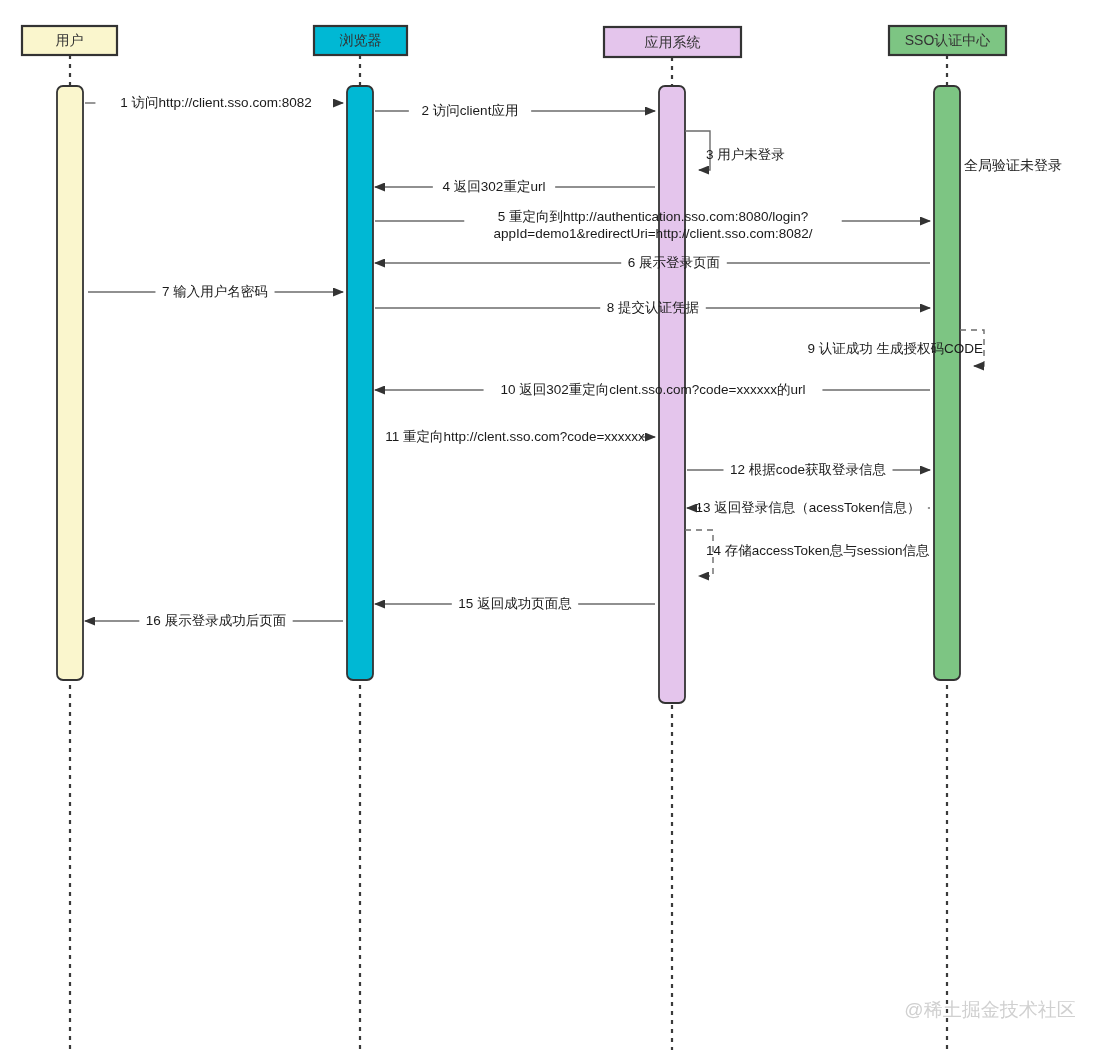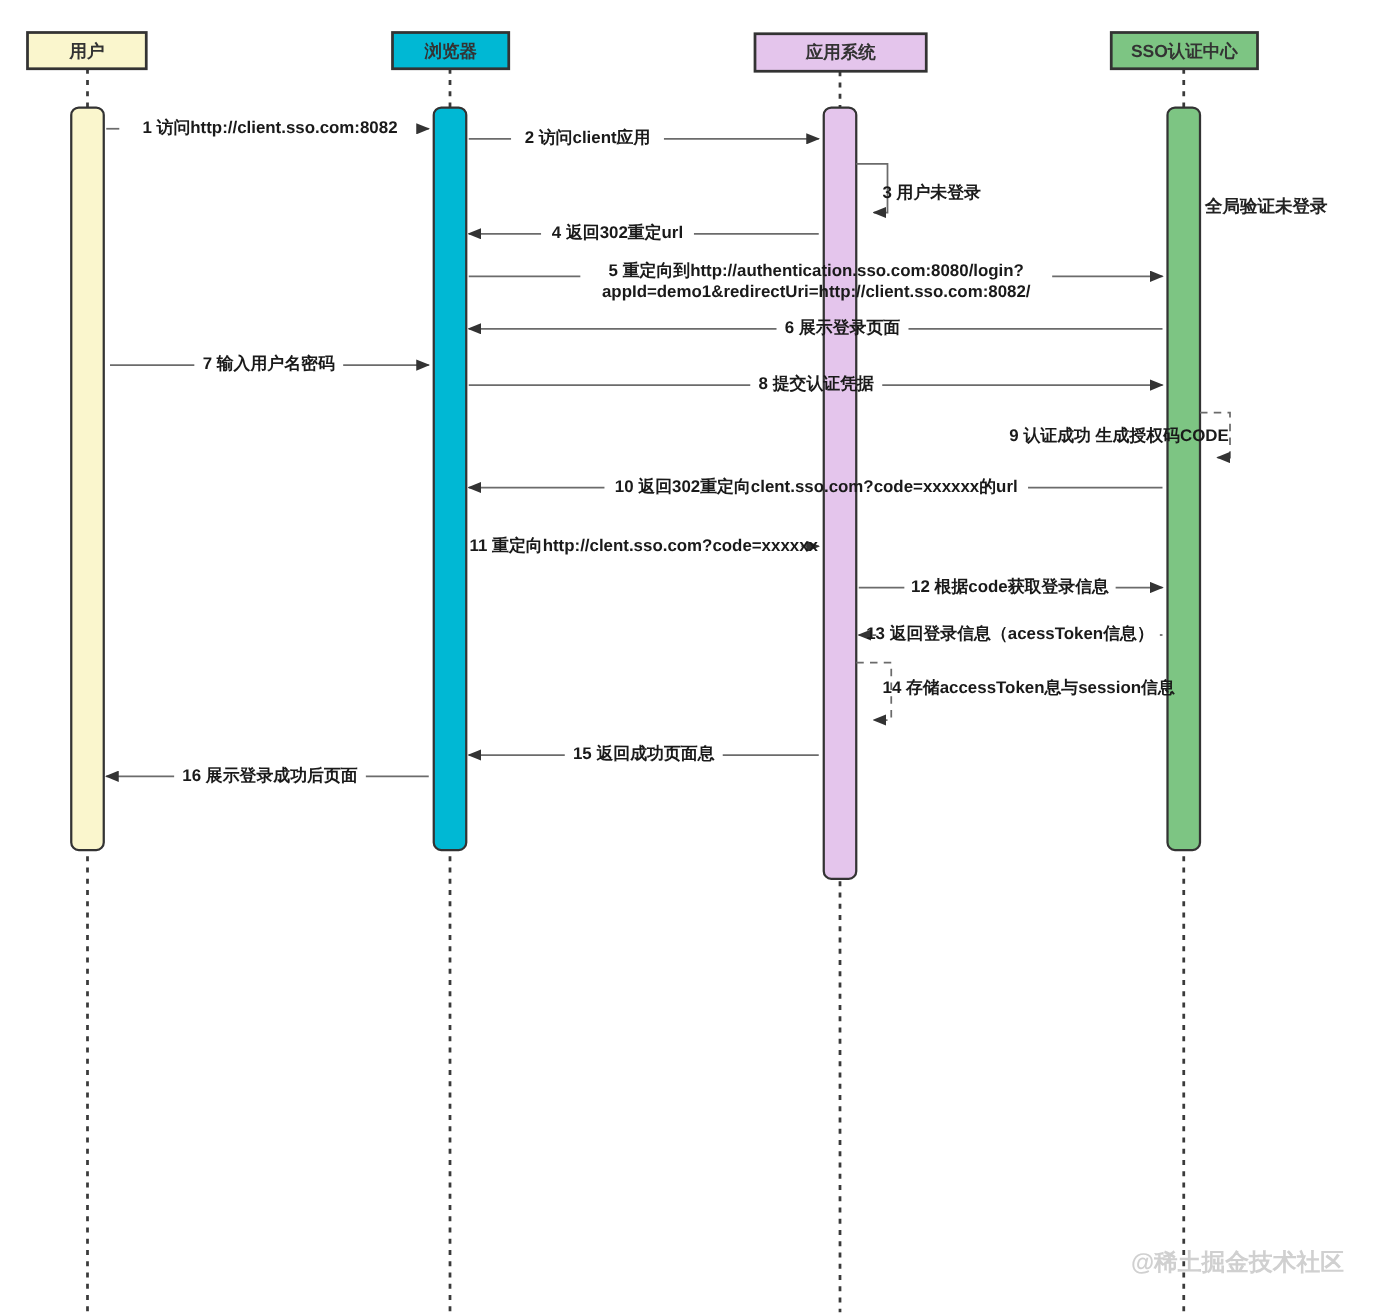--- a/index.html
+++ b/index.html
@@ -11,21 +11,20 @@
     font-family: "Liberation Sans", "DejaVu Sans", sans-serif;
     width: 1102px;
     height: 1050px;
     position: relative;
     overflow: hidden;
   }
   #diagram-root {
     position: relative;
     width: 882px;
     height: 1050px;
-    font-weight: bold;
   }
   svg.seq-canvas {
     position: absolute;
     top: 0;
     left: 0;
     width: 1102px;
     height: 1050px;
   }
   .participant-label {
     font-size: 14px;

